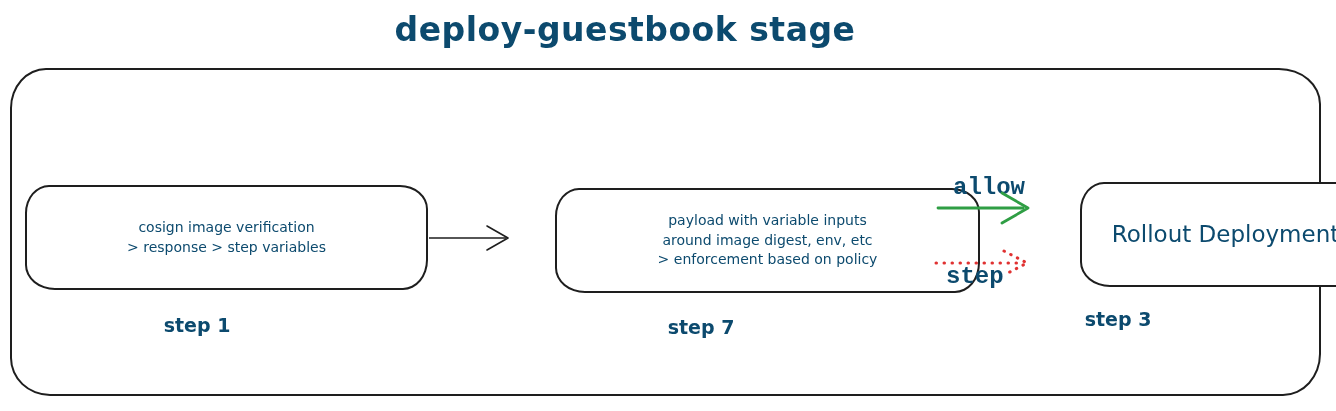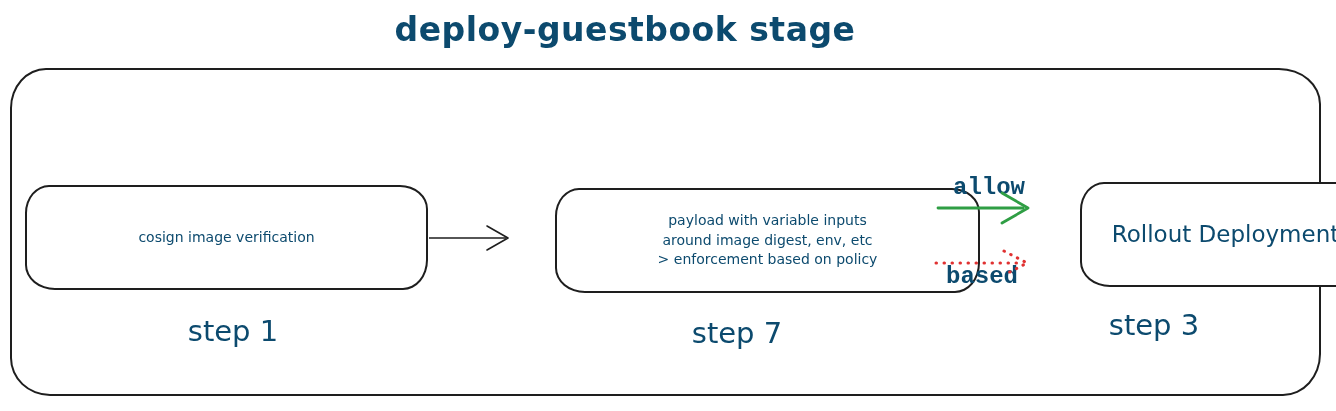--- a/index.html
+++ b/index.html
@@ -50,24 +50,23 @@
     line-height: 1.42;
     background: #ffffff;
   }
   .node1 { left: 25px;   top: 185px; width: 403px; height: 105px; }
   .node2 { left: 512px;  top: 188px; width: 425px; height: 105px; margin-left: 43px; }
   .node3 { left: 1080px; top: 182px; width: 291px; height: 105px; font-size: 23px; }
   .node .line { white-space: nowrap; }
   .step-label {
     position: absolute;
     transform: translateX(-50%);
-    font-size: 29px;
-    font-weight: 400;
+    font-size: 19px;
+    font-weight: 700;
     white-space: nowrap;
-    margin-left: 36px;
   }
   .step1-label { left: 197px;  top: 314px; }
   .step2-label { left: 701px;  top: 316px; }
   .step3-label { left: 1118px; top: 308px; text-align: center; }
   .edge-label {
     position: absolute;
     font-size: 24px;
     font-weight: 600;
     white-space: nowrap;
     font-family: Liberation Mono, monospace;
@@ -85,38 +84,39 @@
 <body>
 
 <div class="canvas">
 
   <div class="title">deploy-guestbook stage</div>
 
   <div class="stage-frame"></div>
 
   <div class="node node1">
     <div class="line">cosign image verification</div>
+    <div class="line">&gt; response &gt; step variables</div>
   </div>
 
   <div class="node node2">
     <div class="line">payload with variable inputs</div>
     <div class="line">around image digest, env, etc</div>
     <div class="line">&gt; enforcement based on policy</div>
   </div>
 
   <div class="node node3">
     <div class="line">Rollout Deployment</div>
   </div>
 
   <div class="step-label step1-label">step 1</div>
   <div class="step-label step2-label">step 7</div>
   <div class="step-label step3-label">step 3</div>
 
   <div class="edge-label allow-label">allow</div>
-  <div class="edge-label deny-label">based</div>
+  <div class="edge-label deny-label">step</div>
 
   <svg class="arrows" width="1336" height="411" viewBox="0 0 1336 411">
 
     <g>
       <path d="M429 238 H506" fill="none" stroke-width="1.6" stroke="#1e1e1e"></path>
       <path d="M487 226 L508 238 L487 250" fill="none" stroke-width="1.6" stroke-linecap="round" stroke-linejoin="round" stroke="#1e1e1e"></path>
     </g>
 
     <g>
       <path d="M938 208 H1023" fill="none" stroke-width="2.8" stroke-linecap="round" stroke="#2f9e44"></path>

